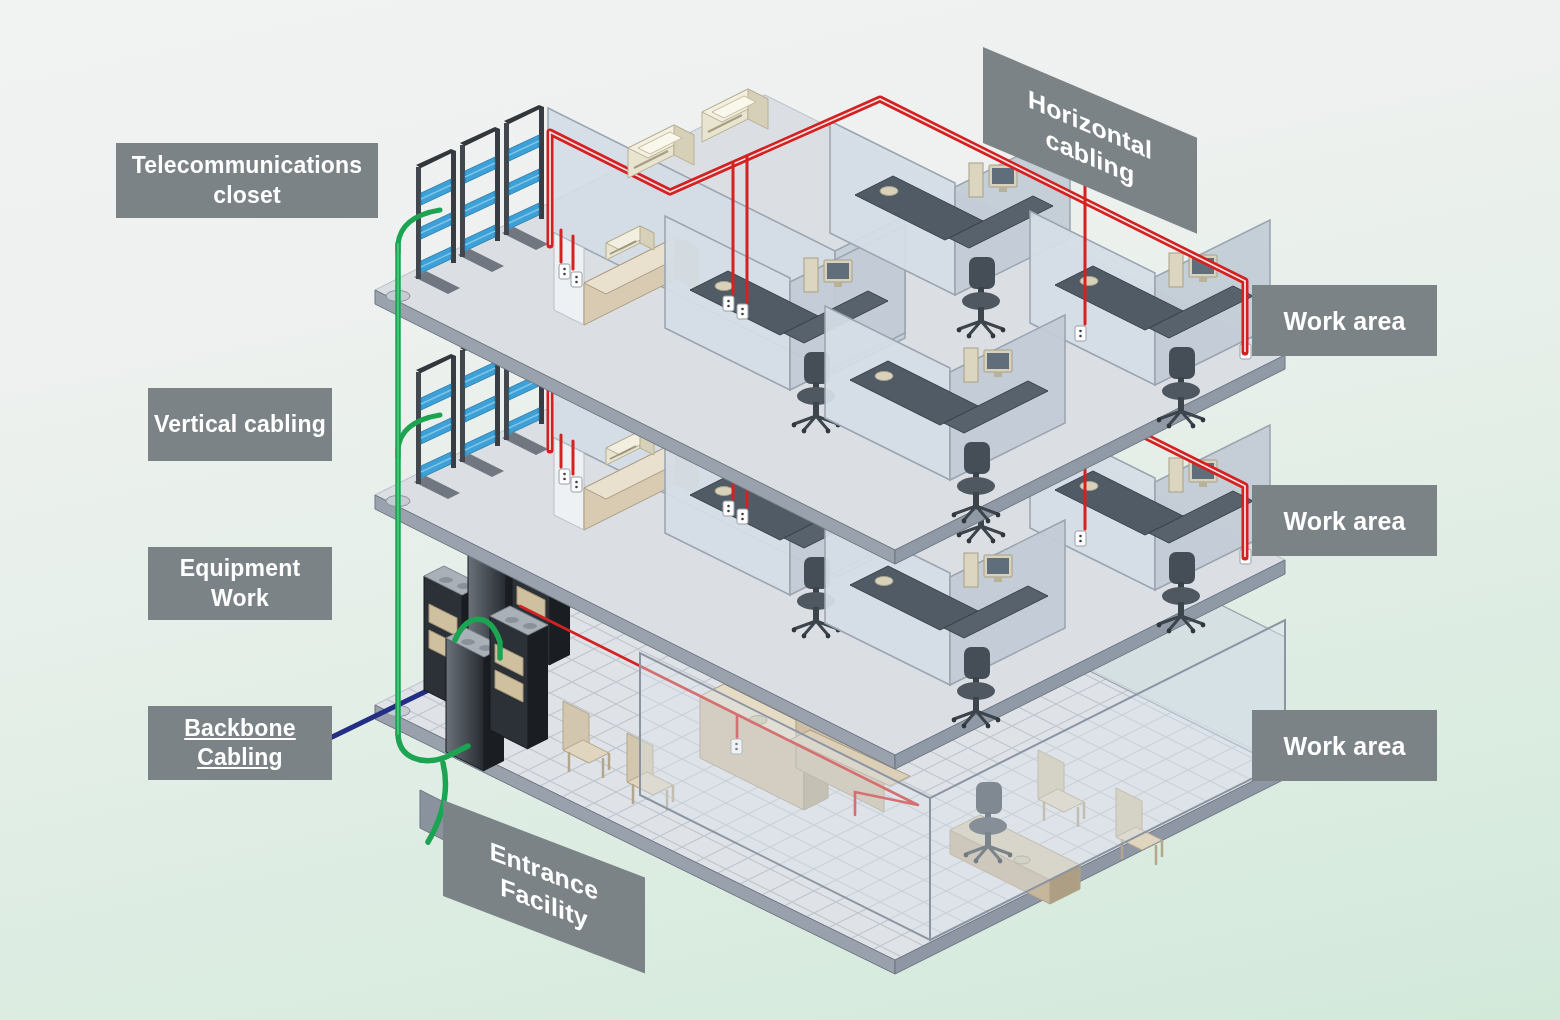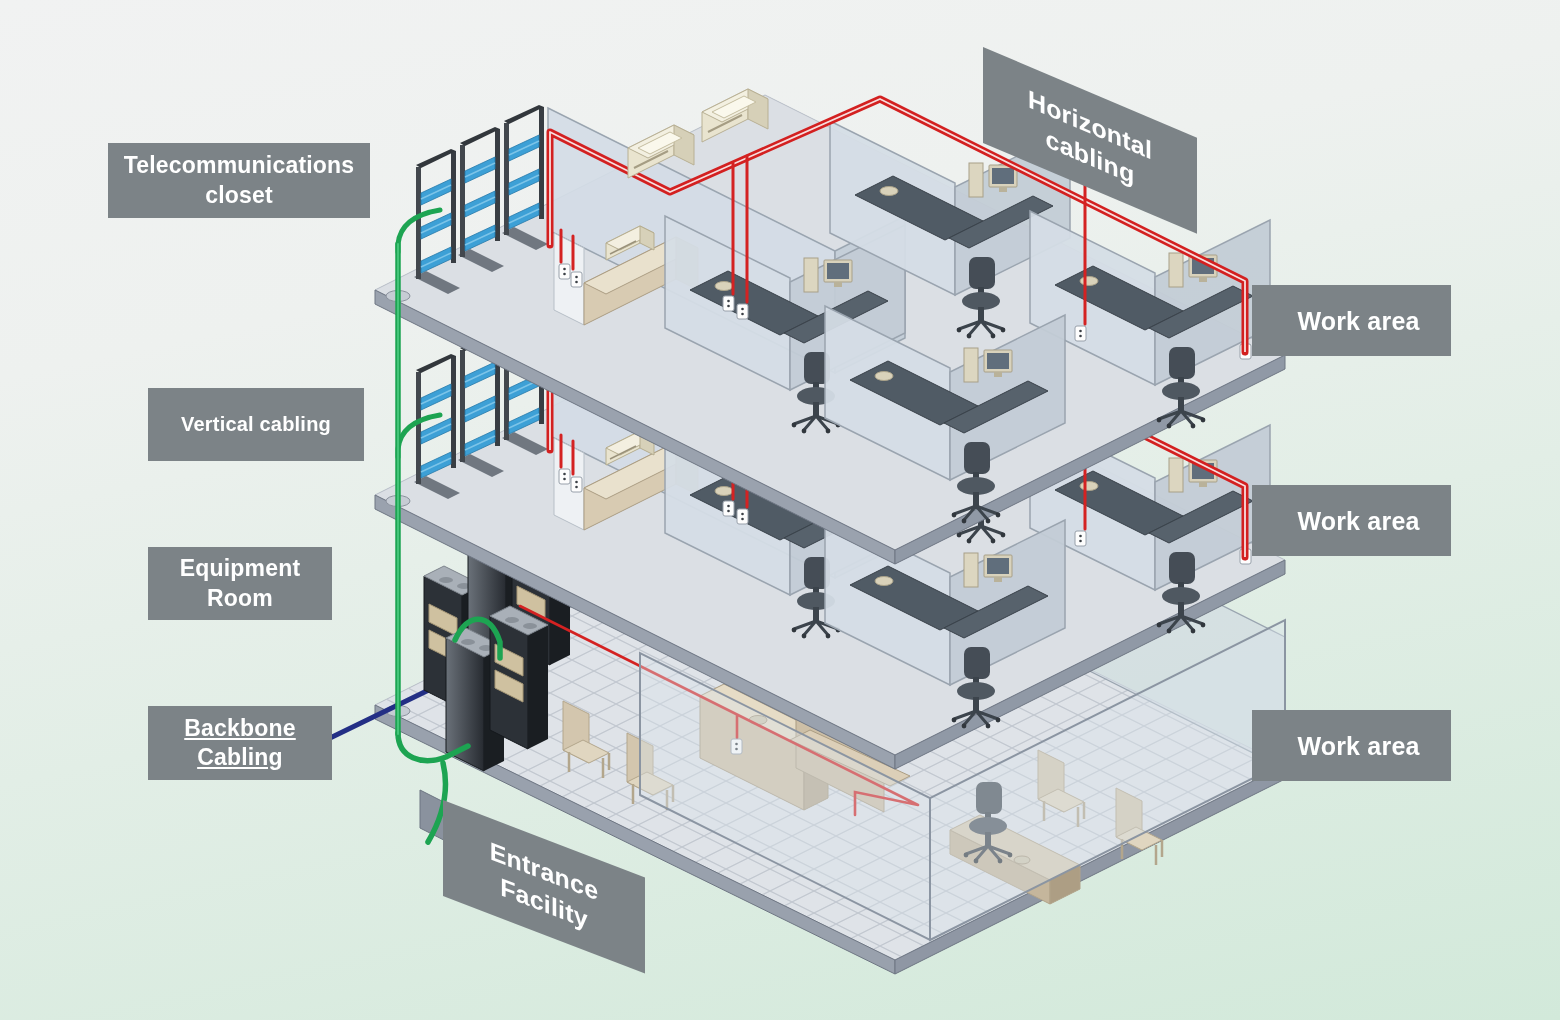--- a/index.html
+++ b/index.html
@@ -3,25 +3,25 @@
 <meta charset="utf-8">
 <style>
   html,body{margin:0;padding:0;}
   body{font-family:"Liberation Sans",sans-serif;}
   #stage{position:relative;width:1560px;height:1020px;overflow:hidden;
          background:linear-gradient(168deg,#f1f2f2 0%,#eef1ef 28%,#e2eee6 58%,#d2e9da 100%);}
   #iso{position:absolute;left:0;top:0;}
   .callout{position:absolute;background:#7c8387;color:#ffffff;display:flex;
            align-items:center;justify-content:center;text-align:center;
            font-weight:600;line-height:1.28;letter-spacing:.2px;}
-  .co-telecom{left:108px;top:143px;width:262px;height:75px;font-size:23px;}
-  .co-vertical{left:148px;top:388px;width:216px;height:73px;font-size:20px;}
+  .co-telecom{left:116px;top:143px;width:262px;height:75px;font-size:23px;}
+  .co-vertical{left:148px;top:388px;width:184px;height:73px;font-size:23px;}
   .co-equipment{left:148px;top:547px;width:184px;height:73px;font-size:23px;}
   .co-backbone{left:148px;top:706px;width:184px;height:74px;font-size:23px;text-decoration:underline;}
-  .co-work{left:1252px;width:185px;height:71px;font-size:25px;padding-left:14px;}
+  .co-work{left:1252px;width:185px;height:71px;font-size:25px;}
   .co-work1{top:285px;} .co-work2{top:485px;} .co-work3{top:710px;}
   .co-horizontal{left:983px;top:47px;width:214px;height:96px;font-size:25px;
                  transform:skewY(23deg);transform-origin:0 0;}
   .co-entrance{left:443px;top:800px;width:202px;height:96px;font-size:25px;
                transform:skewY(21deg);transform-origin:0 0;}
 </style>
 </head>
 <body>
 
 <div id="stage">
@@ -206,21 +206,21 @@
   <use href="#upper-floor" y="0"></use>
   <use href="#copier" transform="translate(628,178)"></use>
   <use href="#copier" transform="translate(702,142)"></use>
 
   <path d="M398,244 L398,734" fill="none" stroke="#1da452" stroke-width="5.5" stroke-linecap="round"></path>
   <path d="M398,244 L398,734" fill="none" stroke="#49c97e" stroke-width="1.8" stroke-linecap="round"></path>
 </svg>
 
 <div class="callout co-telecom">Telecommunications closet</div>
 <div class="callout co-vertical">Vertical cabling</div>
-<div class="callout co-equipment">Equipment Room</div>
+<div class="callout co-equipment">Equipment Work</div>
 <div class="callout co-backbone">Backbone Cabling</div>
 <div class="callout co-entrance">Entrance Facility</div>
 <div class="callout co-horizontal">Horizontal cabling</div>
 <div class="callout co-work co-work1">Work area</div>
 <div class="callout co-work co-work2">Work area</div>
 <div class="callout co-work co-work3">Work area</div>
 
 </div>
 
 </body></html>

